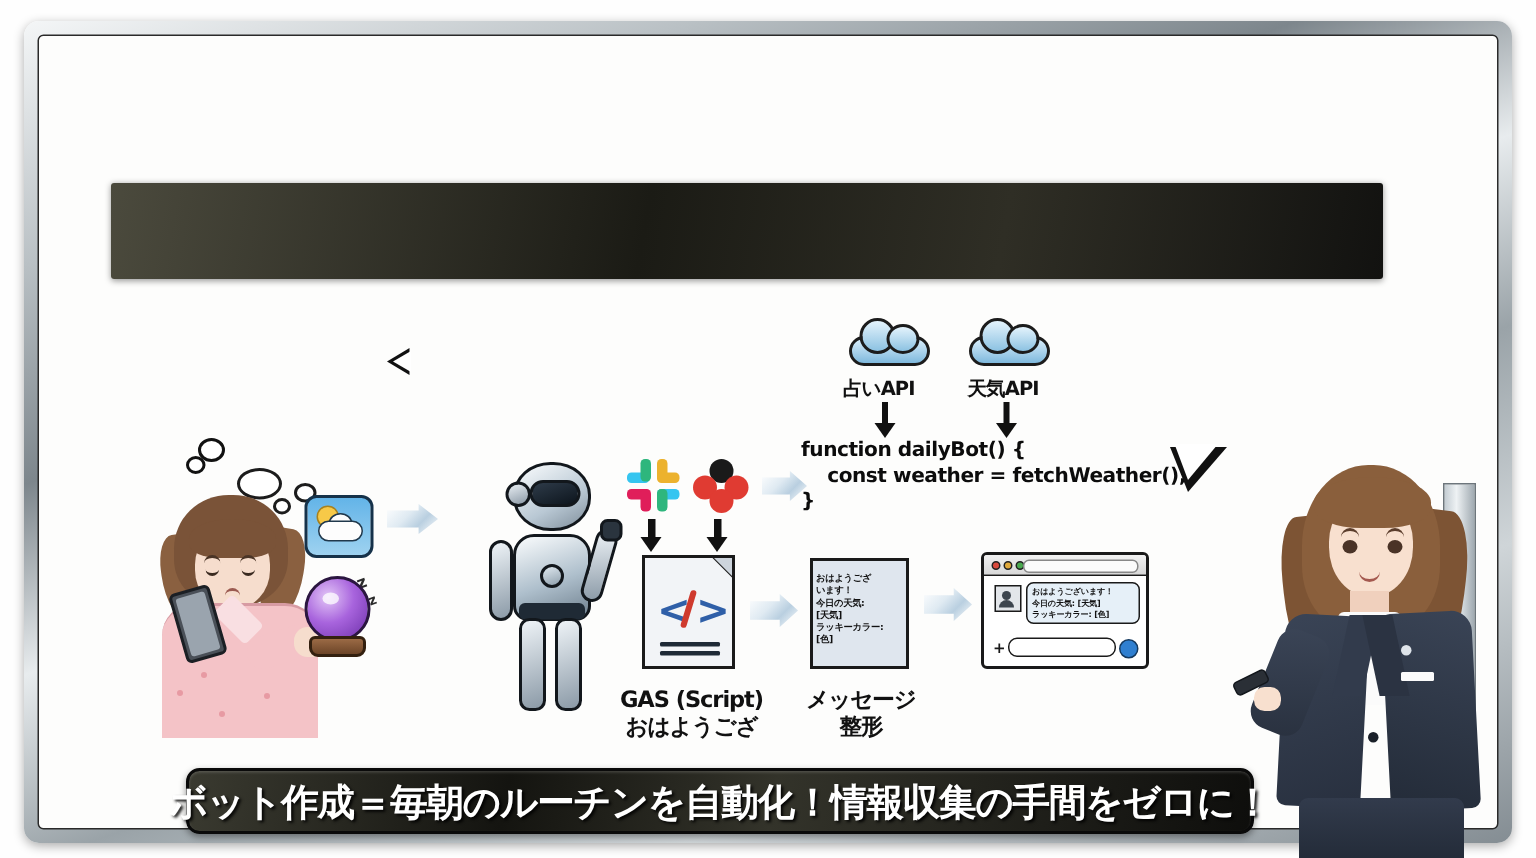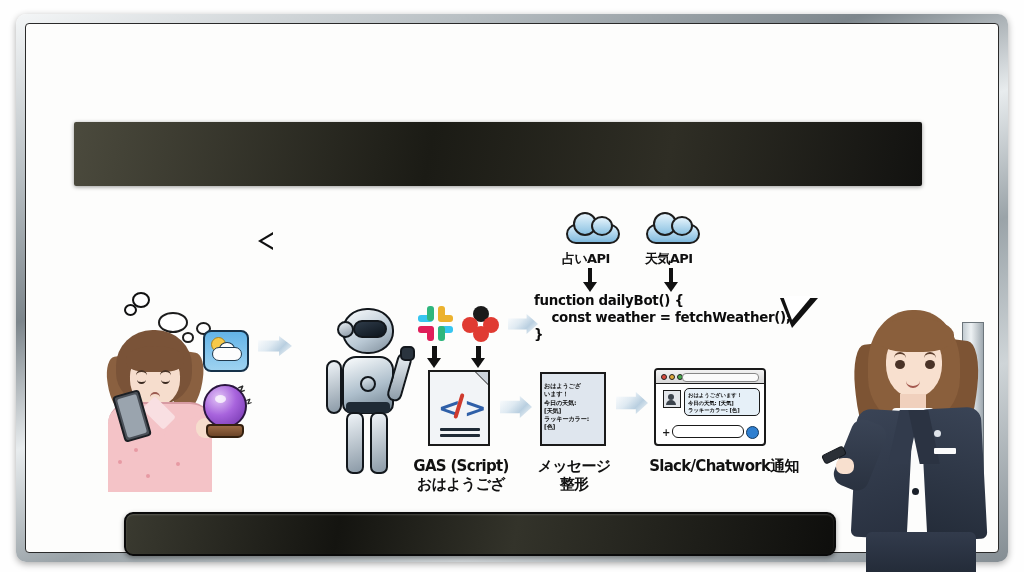--- a/index.html
+++ b/index.html
@@ -550,21 +550,20 @@
     </div>
     <div class="chat-bubble">
       <div>おはようございます！</div>
       <div>今日の天気: [天気]</div>
       <div>ラッキーカラー: [色]</div>
     </div>
     <div class="chat-plus">+</div>
     <div class="chat-inputbar"></div>
     <div class="chat-send"></div>
   </div>
-  <div class="node-label" style="left:636px;top:456px;width:176px;">Slack/Chatwork通知</div>
 
   <div class="wb-edge"></div>
   <div class="lady">
     <div class="l-hair-l"></div>
       <div class="l-hair-r"></div>
     <div class="l-hair"></div>
     <div class="l-face"></div>
     <div class="l-bang"></div>
     <div class="l-brow" style="left:56px;top:42px;"></div>
     <div class="l-brow" style="left:86px;top:42px;"></div>
@@ -580,14 +579,15 @@
     <div class="l-pin"></div>
     <div class="l-pocket"></div>
     <div class="l-btn"></div>
     <div class="l-arm"></div>
     <div class="l-hand"></div>
     <div class="pointer"></div>
     <div class="l-legs"></div>
   </div>
 
   <div class="banner"></div>
+  <div class="banner-text">ボット作成＝毎朝のルーチンを自動化！情報収集の手間をゼロに！</div>
 
 </div>
 
 </body></html>

